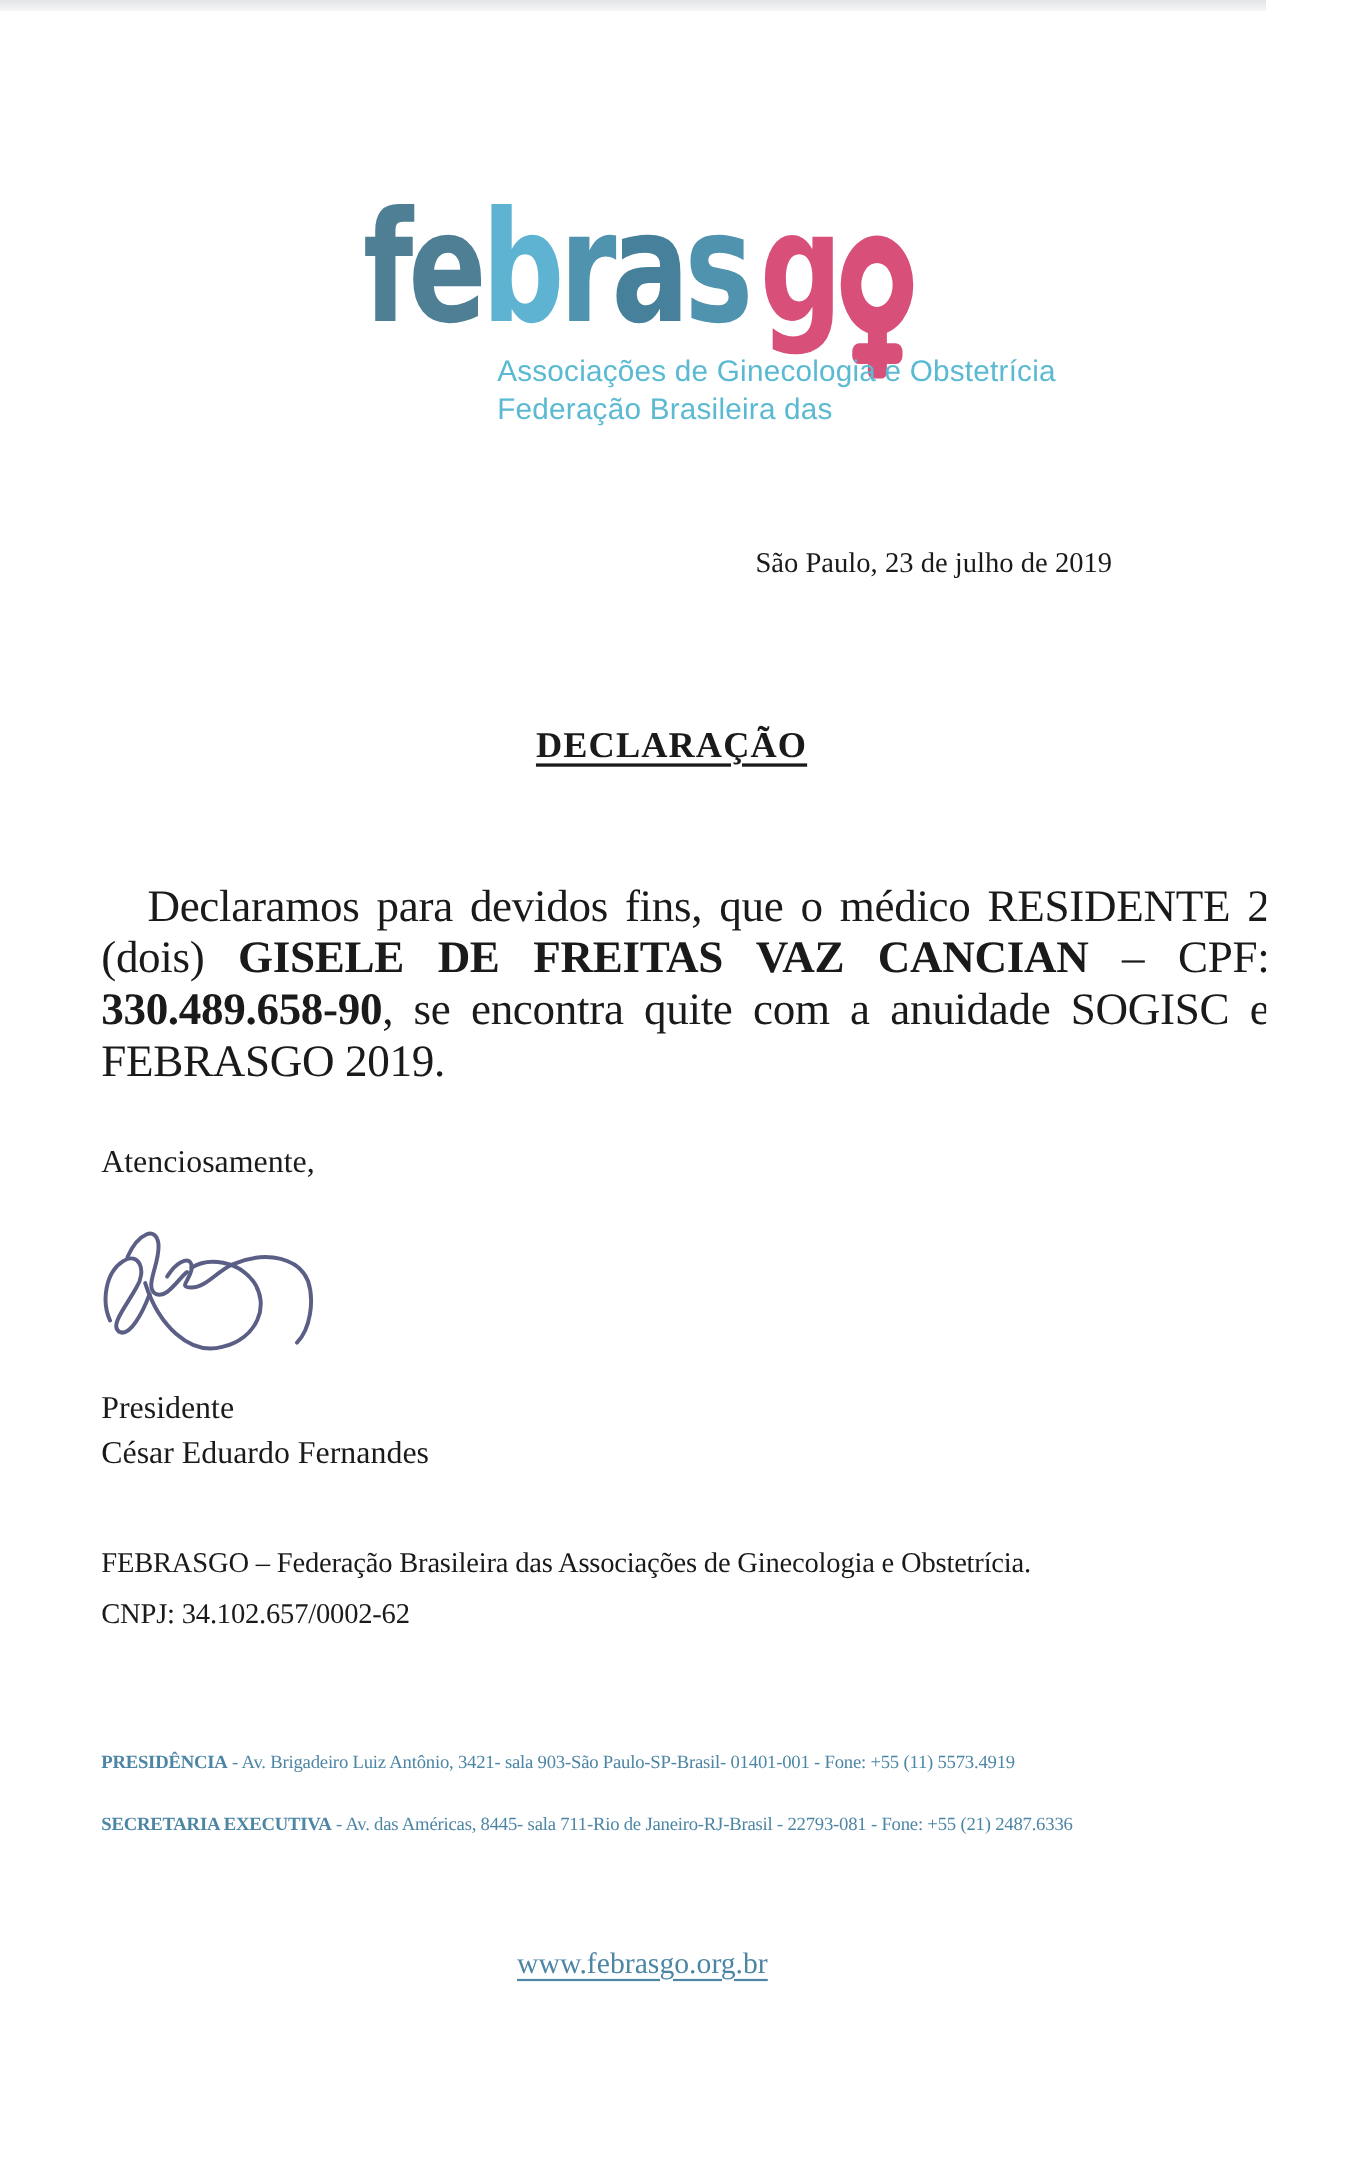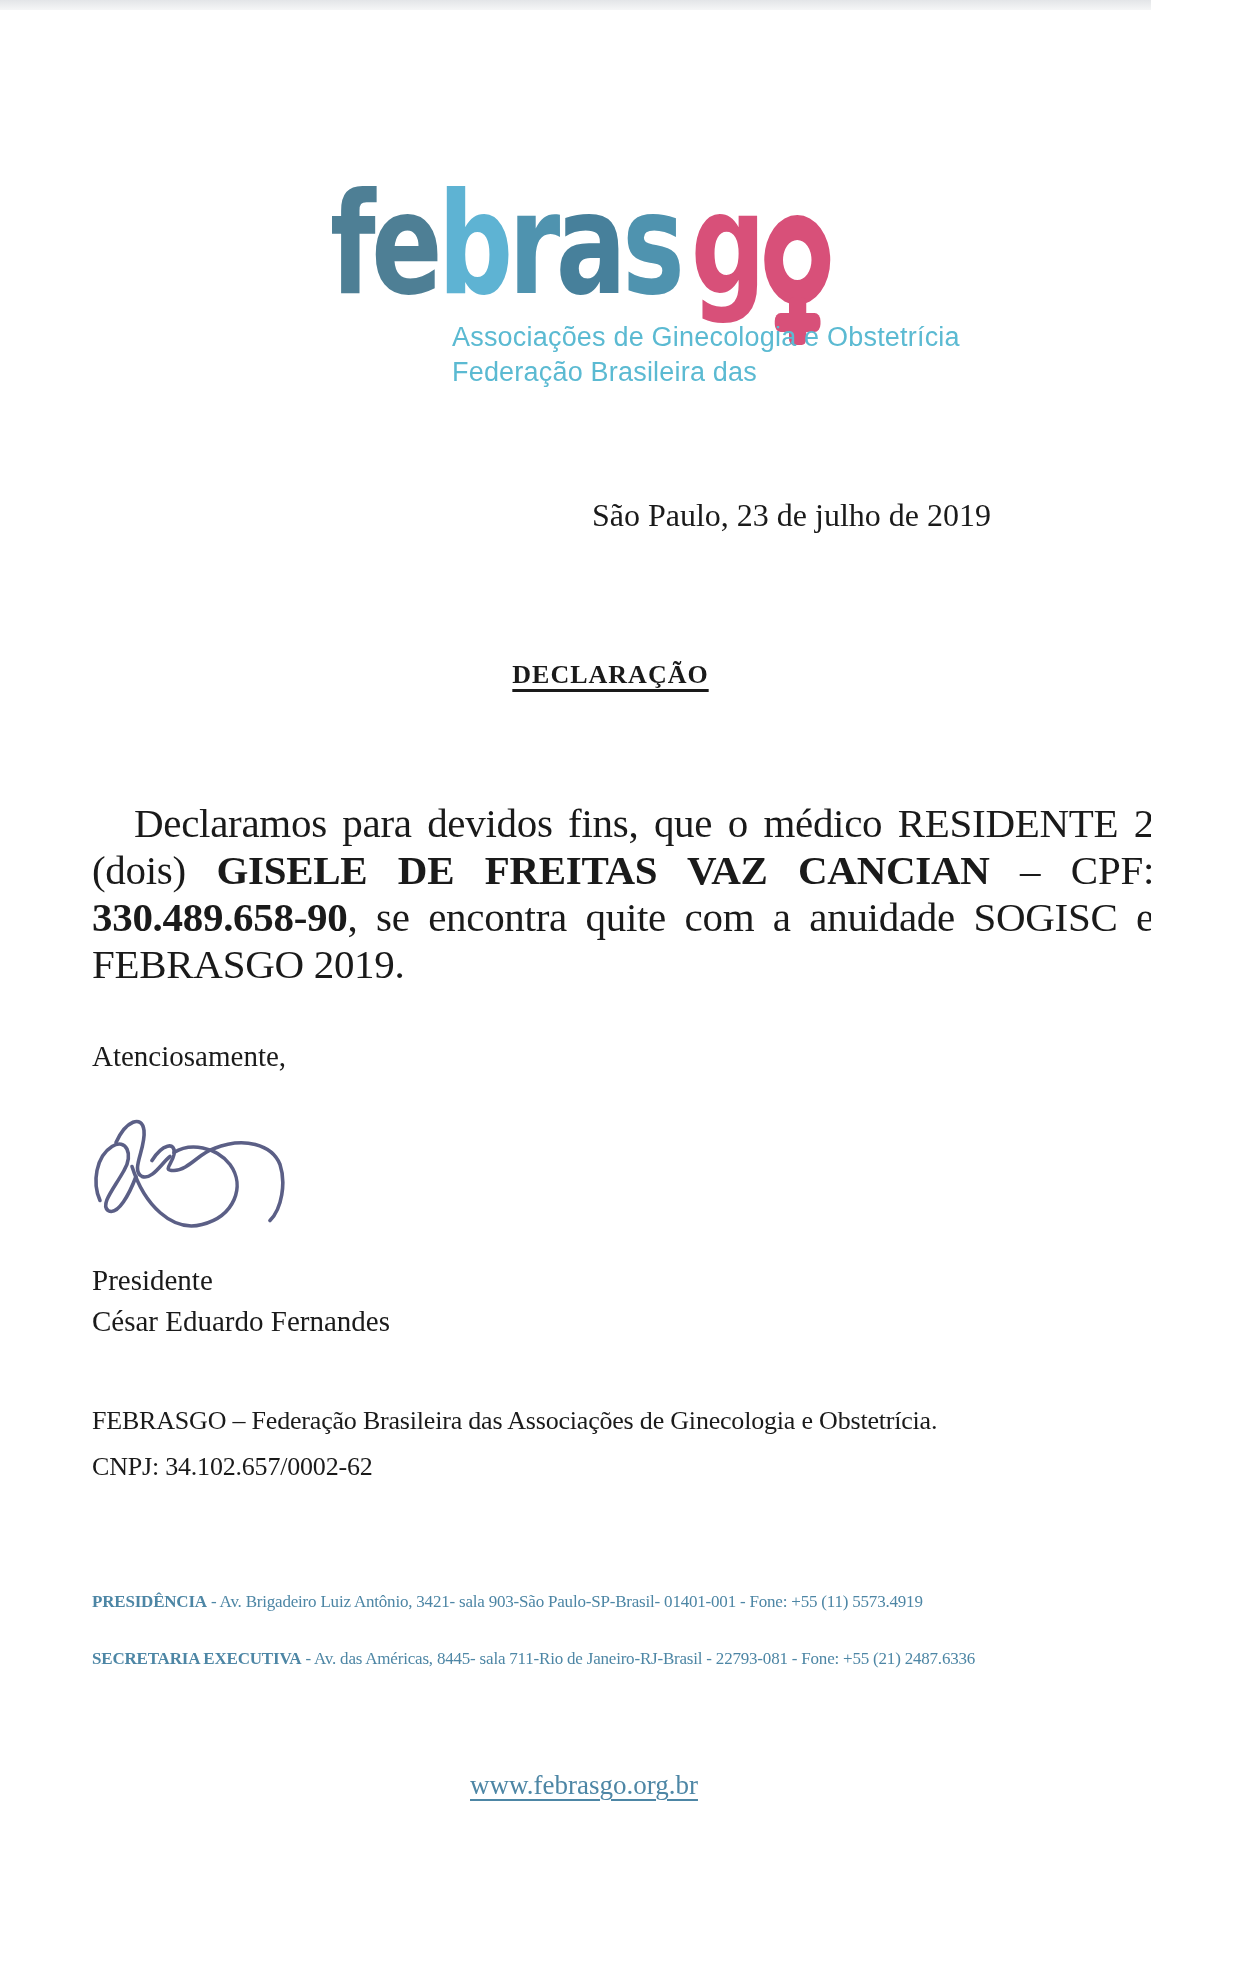--- a/index.html
+++ b/index.html
@@ -56,29 +56,29 @@
   }
   .tagline {
     position: absolute; left: 452px; top: 320px;
     font-family: "Liberation Sans", sans-serif;
     font-size: 27px; line-height: 35px;
     letter-spacing: 0.2px;
   }
 
   
   .date-line {
-    position: absolute; top: 497px; right: 160px;
-    font-size: 32px;
+    position: absolute; top: 497px; right: 140px;
+    font-size: 26px;
     text-align: right;
   }
   .doc-title {
     position: absolute; top: 660px; left: 0; right: 0;
     padding-left: 70px;
     text-align: center;
-    font-size: 26px; font-weight: bold;
+    font-size: 33px; font-weight: bold;
     letter-spacing: 1px;
     text-decoration: underline;
     text-decoration-thickness: 3px;
     text-underline-offset: 6px;
   }
   .body-par {
     position: absolute; left: 92px; top: 800px; width: 1062px;
     font-size: 41px; line-height: 47px;
     letter-spacing: -0.3px;
     text-align: justify;

